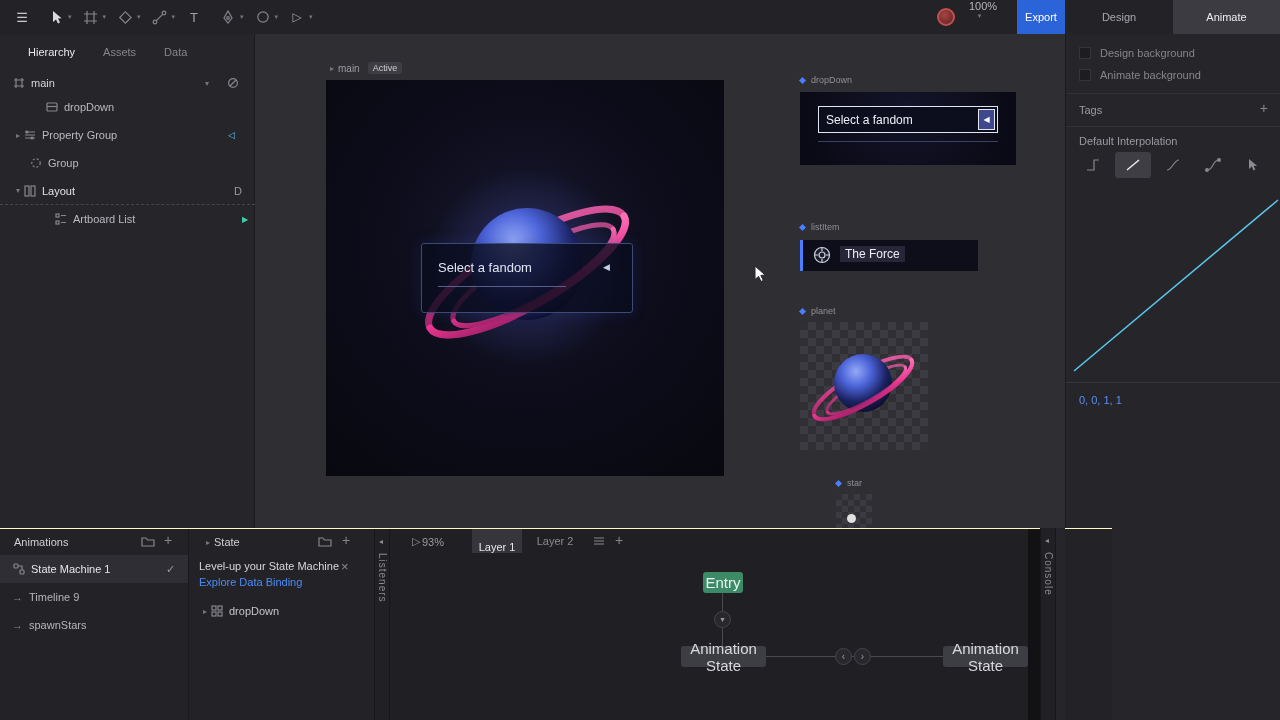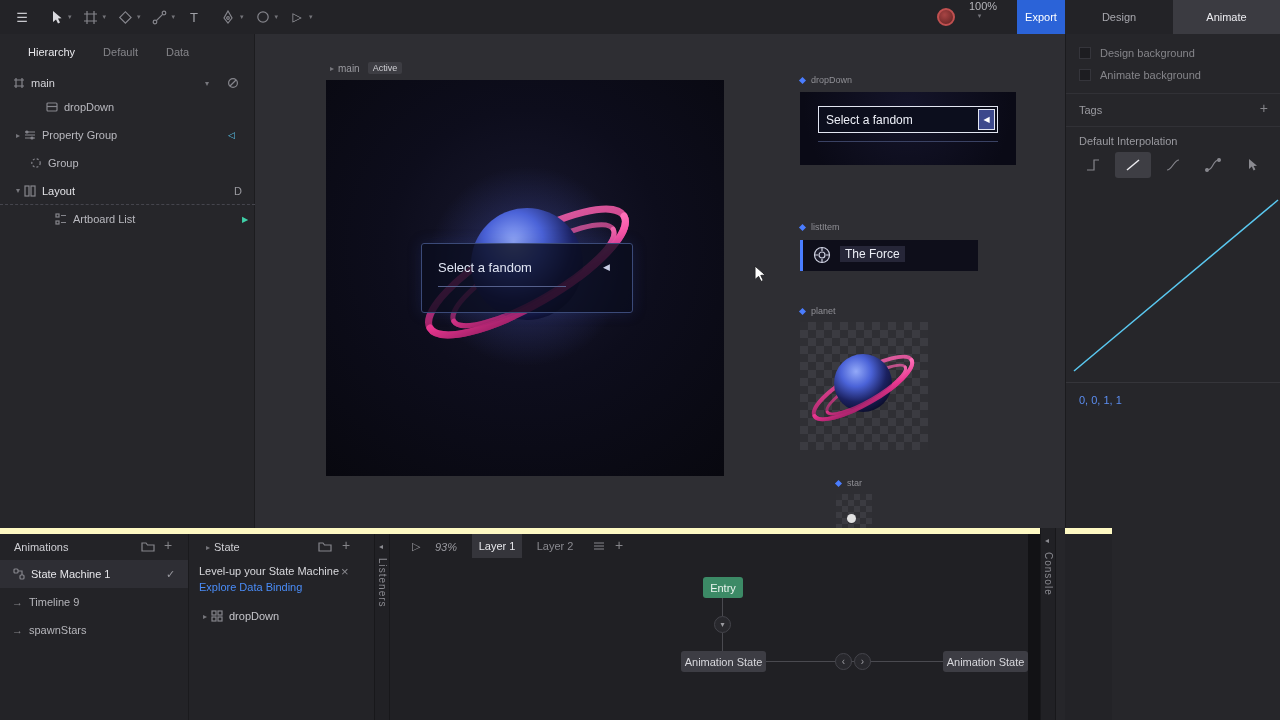--- a/index.html
+++ b/index.html
@@ -54,30 +54,30 @@
   .pvlist{position:absolute;left:545px;top:206px;width:178px;height:31px;background:#0e0e1a;}
   .cursor-wrap{position:absolute;left:498px;top:231px;z-index:30;}
   
   .rightpanel{position:absolute;top:34px;left:1065px;width:215px;height:686px;background:#26262a;border-left:1px solid #1b1b1e;box-sizing:border-box;}
   .rprow{display:flex;align-items:center;color:#85858a;}
   .swatch{width:12px;height:12px;background:#1d1d21;border:1px solid #35353b;box-sizing:border-box;margin-right:9px;}
   .rpdiv{position:absolute;left:0;width:215px;height:1px;background:#313136;}
   .interpbtn{position:absolute;top:118px;width:36px;height:26px;border-radius:3px;display:flex;align-items:center;justify-content:center;}
   .interpbtn.active{background:#3e3e44;}
   
-  .bottom{position:absolute;top:528px;left:0;width:1112px;height:192px;background:#232327;border-top:6px solid #fef9c3;box-sizing:border-box;}
+  .bottom{position:absolute;top:528px;left:0;width:1112px;height:192px;background:#232327;border-top:1px solid #fef9c3;box-sizing:border-box;}
   .bhead{position:absolute;top:0;height:26px;display:flex;align-items:center;color:#cfcfd4;}
   .animrow{position:absolute;left:0;width:188px;height:28px;display:flex;align-items:center;color:#b5b5ba;}
   .animrow.sel{background:#2e2e34;color:#e5e5e9;}
   .vstrip{position:absolute;top:0;width:16px;height:192px;background:#212125;border-left:1px solid #18181b;border-right:1px solid #18181b;box-sizing:border-box;}
   .vtext{position:absolute;top:24px;left:2px;writing-mode:vertical-rl;font-size:10px;color:#8a8a90;letter-spacing:1px;}
   .graph{position:absolute;left:390px;top:0;width:638px;height:192px;background:#202024;}
   .gtab{height:24px;display:flex;align-items:center;justify-content:center;position:absolute;top:0;color:#8a8a90;}
   .gtab.active{background:#35353b;color:#e8e8ec;}
-  .gnode{position:absolute;height:21px;border-radius:3px;display:flex;align-items:center;justify-content:center;font-size:11px;}
+  .gnode{position:absolute;height:21px;border-radius:3px;display:flex;align-items:center;justify-content:center;font-size:15px;text-align:center;}
   .gline{position:absolute;background:#4a4a50;}
   .gcirc{position:absolute;width:17px;height:17px;border-radius:50%;background:#28282d;border:1px solid #44444b;
          display:flex;align-items:center;justify-content:center;color:#9a9aa0;font-size:8px;box-sizing:border-box;}
   .iconsvg{stroke:#85858c;fill:none;stroke-width:1.2;}
 </style>
 </head>
 <body>
 
 <div class="topbar">
   <div class="tools">
@@ -133,21 +133,21 @@
     <span class="tcaret">▾</span>
   </div>
   <div class="exportbtn">Export</div>
   <div class="modedesign">Design</div>
   <div class="modeanimate">Animate</div>
 </div>
 
 <div class="sidebar">
   <div class="sbtabs">
     <span class="sbtab active">Hierarchy</span>
-    <span class="sbtab">Default</span>
+    <span class="sbtab">Assets</span>
     <span class="sbtab">Data</span>
   </div>
   <div class="arow row">
     <span class="ticn" style="margin-left:13px;">
       <svg width="12" height="12" class="iconsvg">
           <path d="M3 1 V11 M9 1 V11 M1 3 H11 M1 9 H11"></path>
         </svg>
     </span>
     <span style="color:#d5d5da;">main</span>
     <span class="radorn" style="left:205px;font-size:8px;color:#77777d;">▾</span>
@@ -445,22 +445,22 @@
     <span>dropDown</span>
   </div>
 
   <div class="vstrip" style="left:374px;">
     <span class="abs" style="left:4px;top:8px;color:#8a8a90;font-size:8px;">◂</span>
     <span class="vtext">Listeners</span>
   </div>
 
   <div class="graph">
     <span class="abs" style="left:22px;top:6px;color:#9a9aa0;font-size:11px;">▷</span>
-    <span class="abs" style="left:45px;top:7px;color:#9a9aa0;font-style:italic;">93%</span>
-    <div class="gtab active" style="left:82px;width:50px;">
+    <span class="abs" style="left:32px;top:7px;color:#9a9aa0;">93%</span>
+    <div class="gtab active" style="left:82px;width:50px;align-items:flex-end;">
       <span>Layer 1</span>
     </div>
     <div class="gtab" style="left:140px;width:50px;">
       <span>Layer 2</span>
     </div>
     <span class="abs" style="left:203px;top:7px;">
       <svg width="12" height="10" class="iconsvg" stroke="#8a8a90">
           <path d="M1 2 H11 M1 5 H11 M1 8 H11"></path>
         </svg>
     </span>

